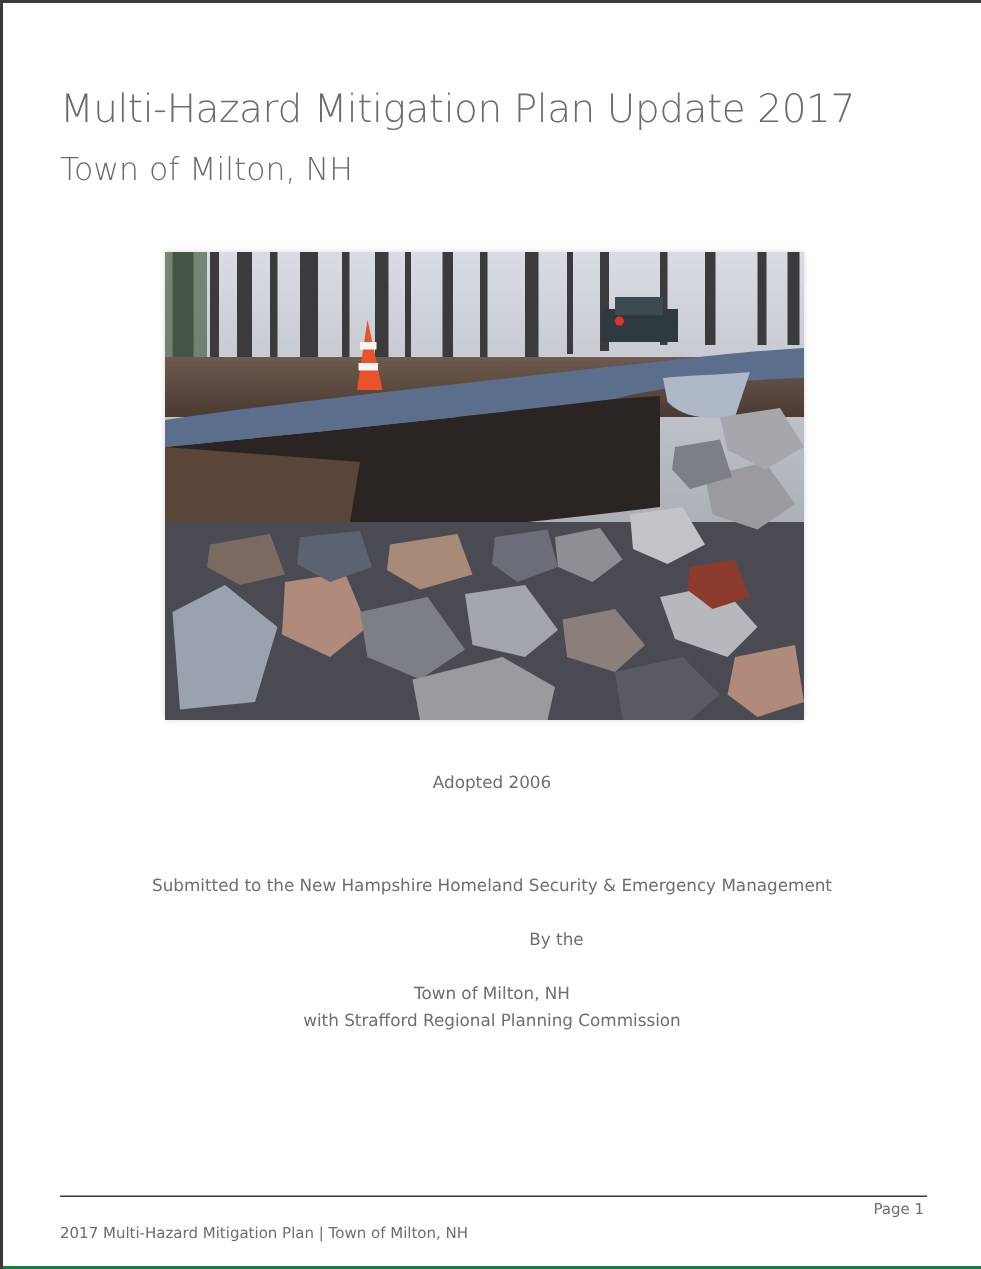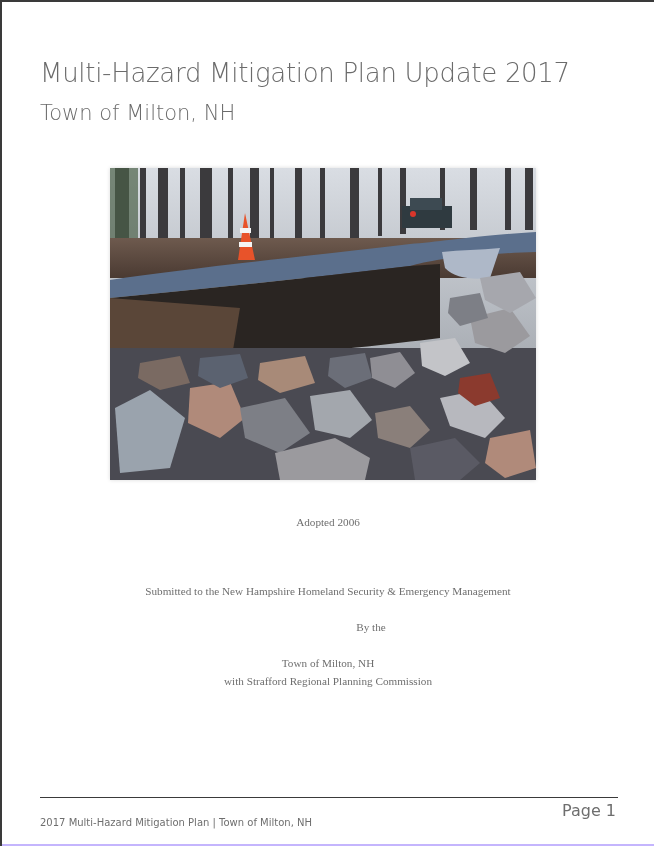--- a/index.html
+++ b/index.html
@@ -5,60 +5,60 @@
   html, body { margin: 0; padding: 0; }
   body {
     width: 654px; height: 846px; overflow: hidden;
     background: #3a3a3a;
     font-family: "DejaVu Sans", "Liberation Sans", sans-serif;
   }
   .page {
     position: absolute; left: 2px; top: 2px;
     width: 652px; height: 842px;
     background: #ffffff;
-    border-bottom: 2px solid #c4b5fd;
+    border-bottom: 2px solid #15803d;
   }
   .title {
     position: absolute; left: 38px; top: 56px;
     font-size: 26px; font-weight: 300; color: #6b6b6b;
     letter-spacing: -0.3px; margin: 0; white-space: nowrap;
   }
   .subtitle {
     position: absolute; left: 38px; top: 99px;
     font-size: 21px; font-weight: 300; color: #6b6b6b;
     margin: 0; white-space: nowrap;
   }
   .photo-wrap {
     position: absolute; left: 108px; top: 166px;
     width: 426px; height: 312px;
     box-shadow: 0 0 6px 3px rgba(255,255,255,0.9) inset, 0 0 4px rgba(0,0,0,0.15);
     overflow: hidden;
   }
   .photo-wrap svg { display: block; width: 100%; height: 100%; }
   .center-block {
     position: absolute; left: 0; width: 652px; text-align: center;
-    font-size: 11.2px; color: #6e6e6e; line-height: 18px; font-family: Liberation Serif, serif;
+    font-size: 11.2px; color: #6e6e6e; line-height: 18px;
   }
   .center-block div { white-space: nowrap; }
   .funding {
     position: absolute; left: 38px; top: 722px; width: 578px;
     font-size: 11.2px; color: #6e6e6e; line-height: 18.5px;
     text-align: justify; text-align-last: left;
   }
   .footer-rule {
     position: absolute; left: 38px; top: 795px; width: 578px;
     border-top: 1px solid #3a3a3a;
   }
   .footer-left {
     position: absolute; left: 38px; top: 799px;
     font-size: 10px; color: #6e6e6e; white-space: nowrap; margin-top: 16px;
   }
   .footer-right {
     position: absolute; right: 38px; top: 799px;
-    font-size: 16px; color: #6e6e6e; white-space: nowrap;
+    font-size: 10px; color: #6e6e6e; white-space: nowrap;
   }
 </style>
 </head>
 <body>
 
 <div class="page">
 
   <h1 class="title">Multi-Hazard Mitigation Plan Update 2017</h1>
   <h2 class="subtitle">Town of Milton, NH</h2>
 

